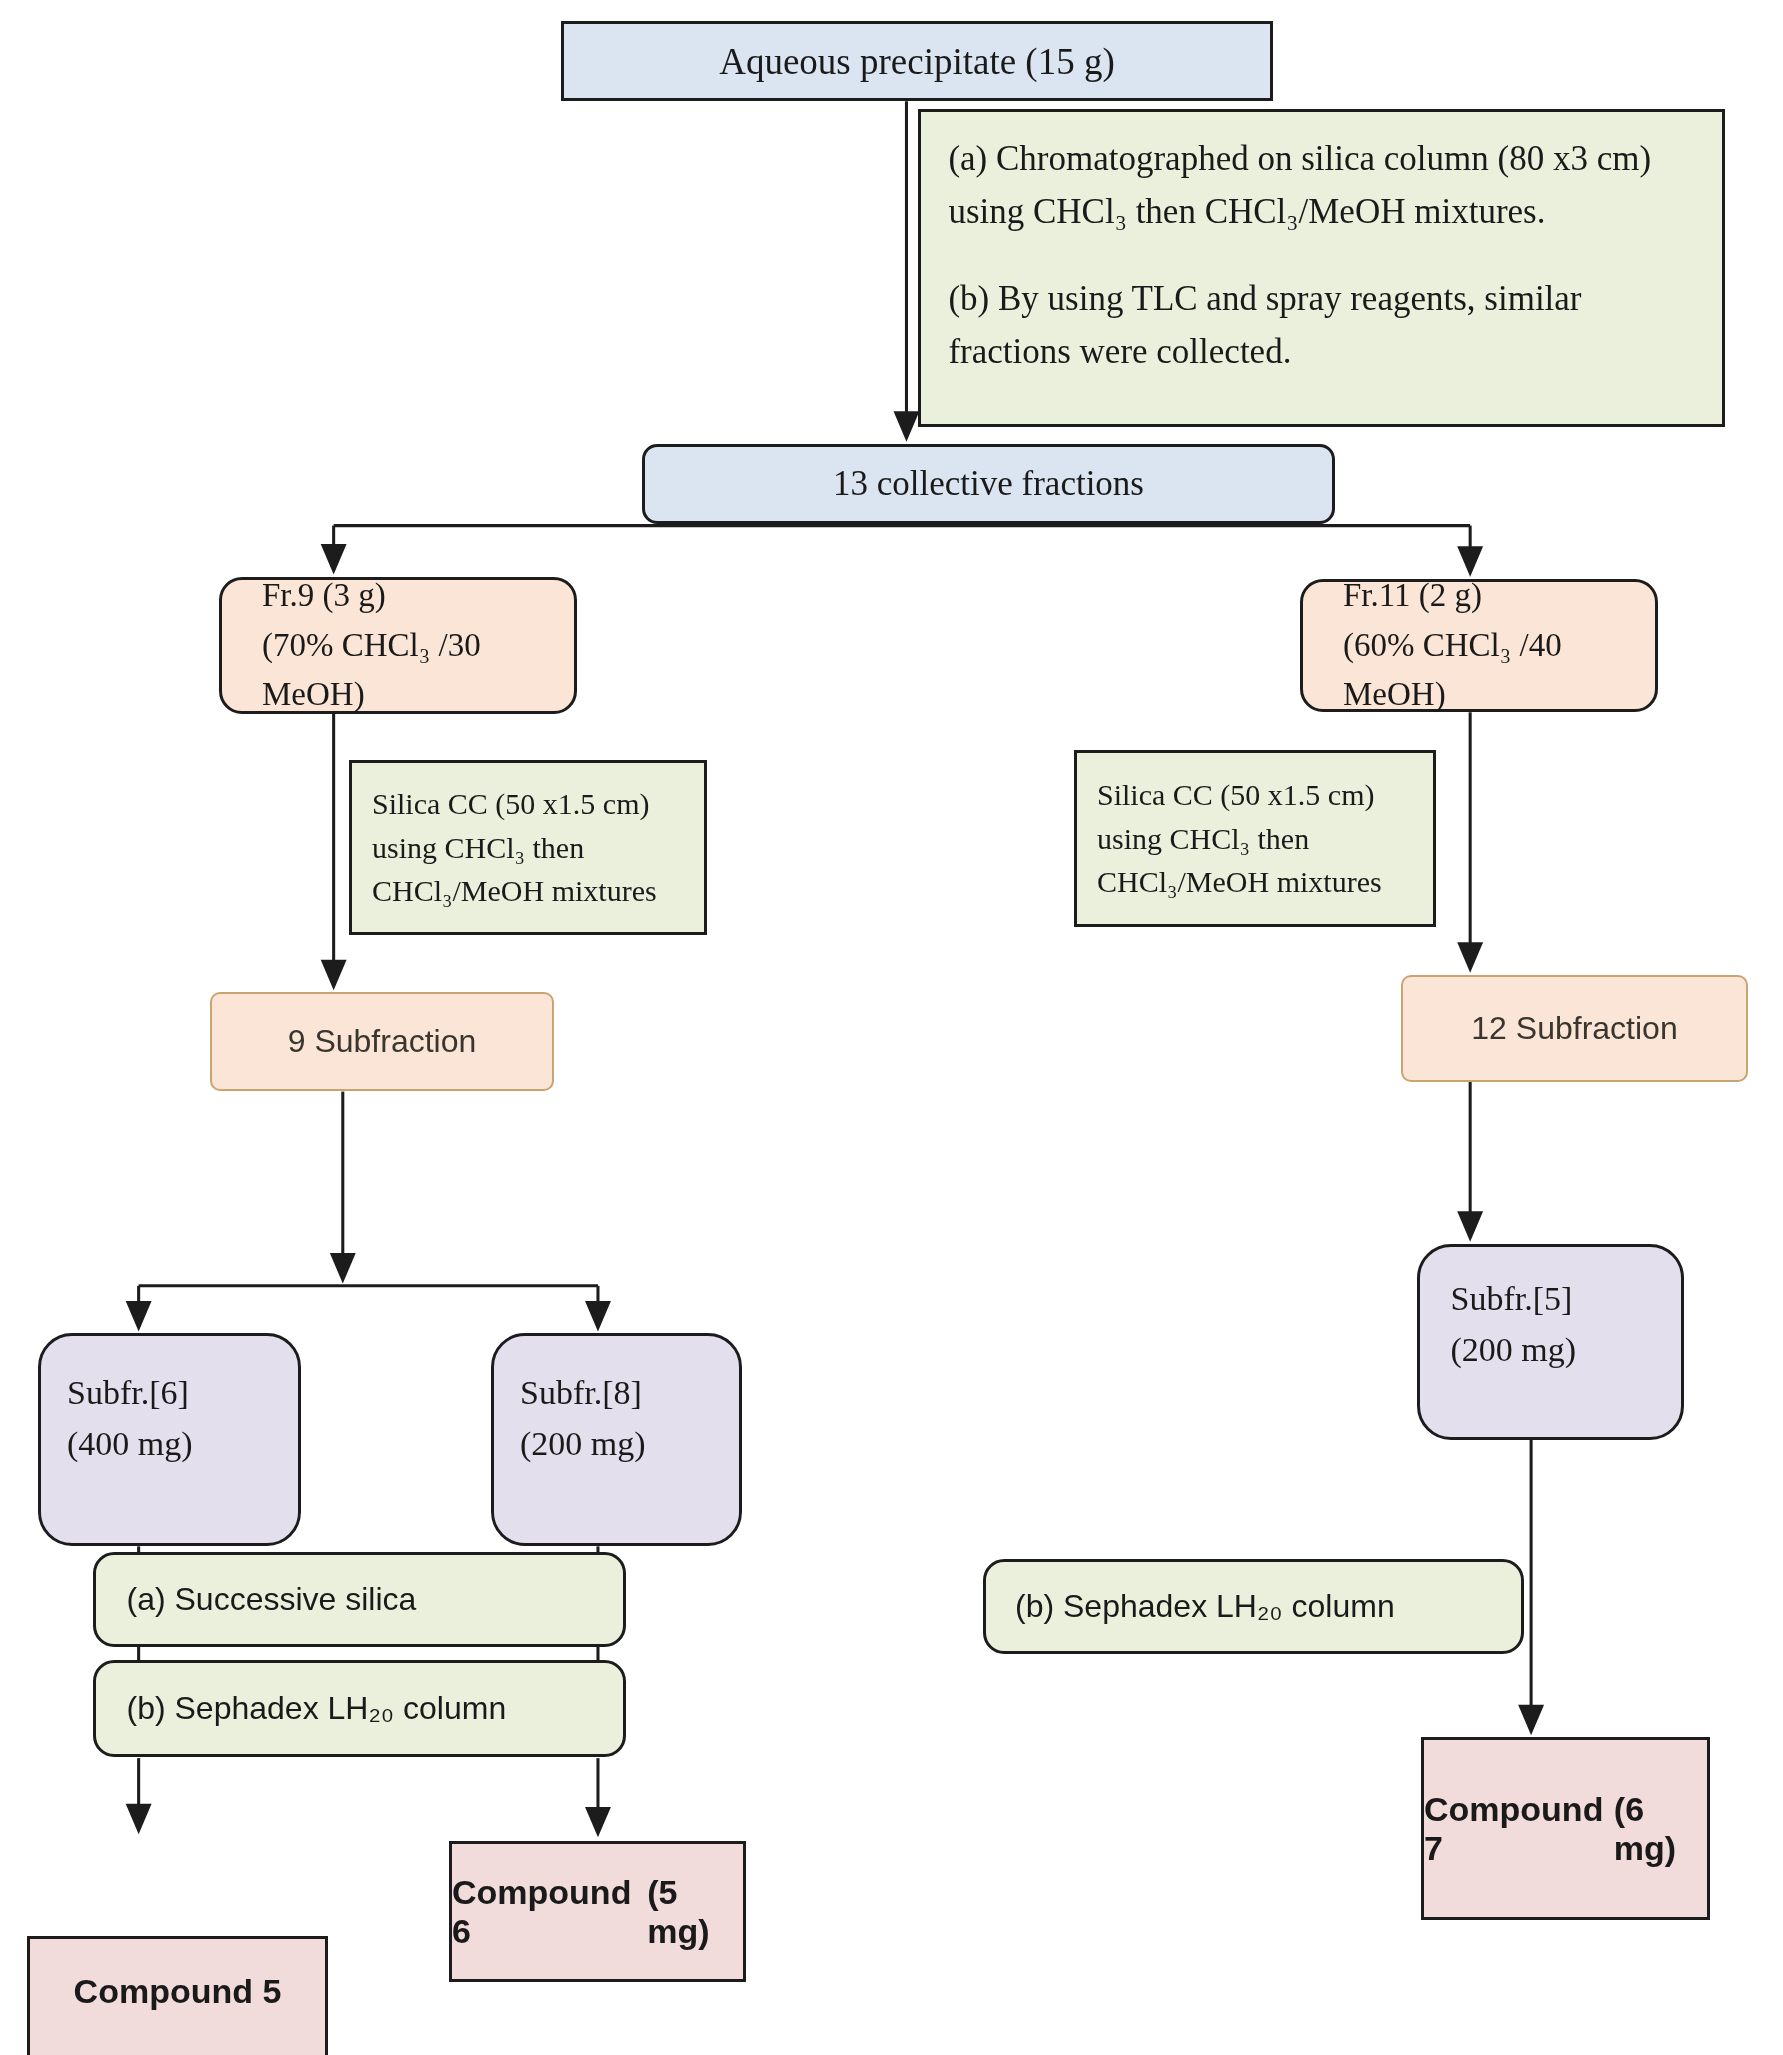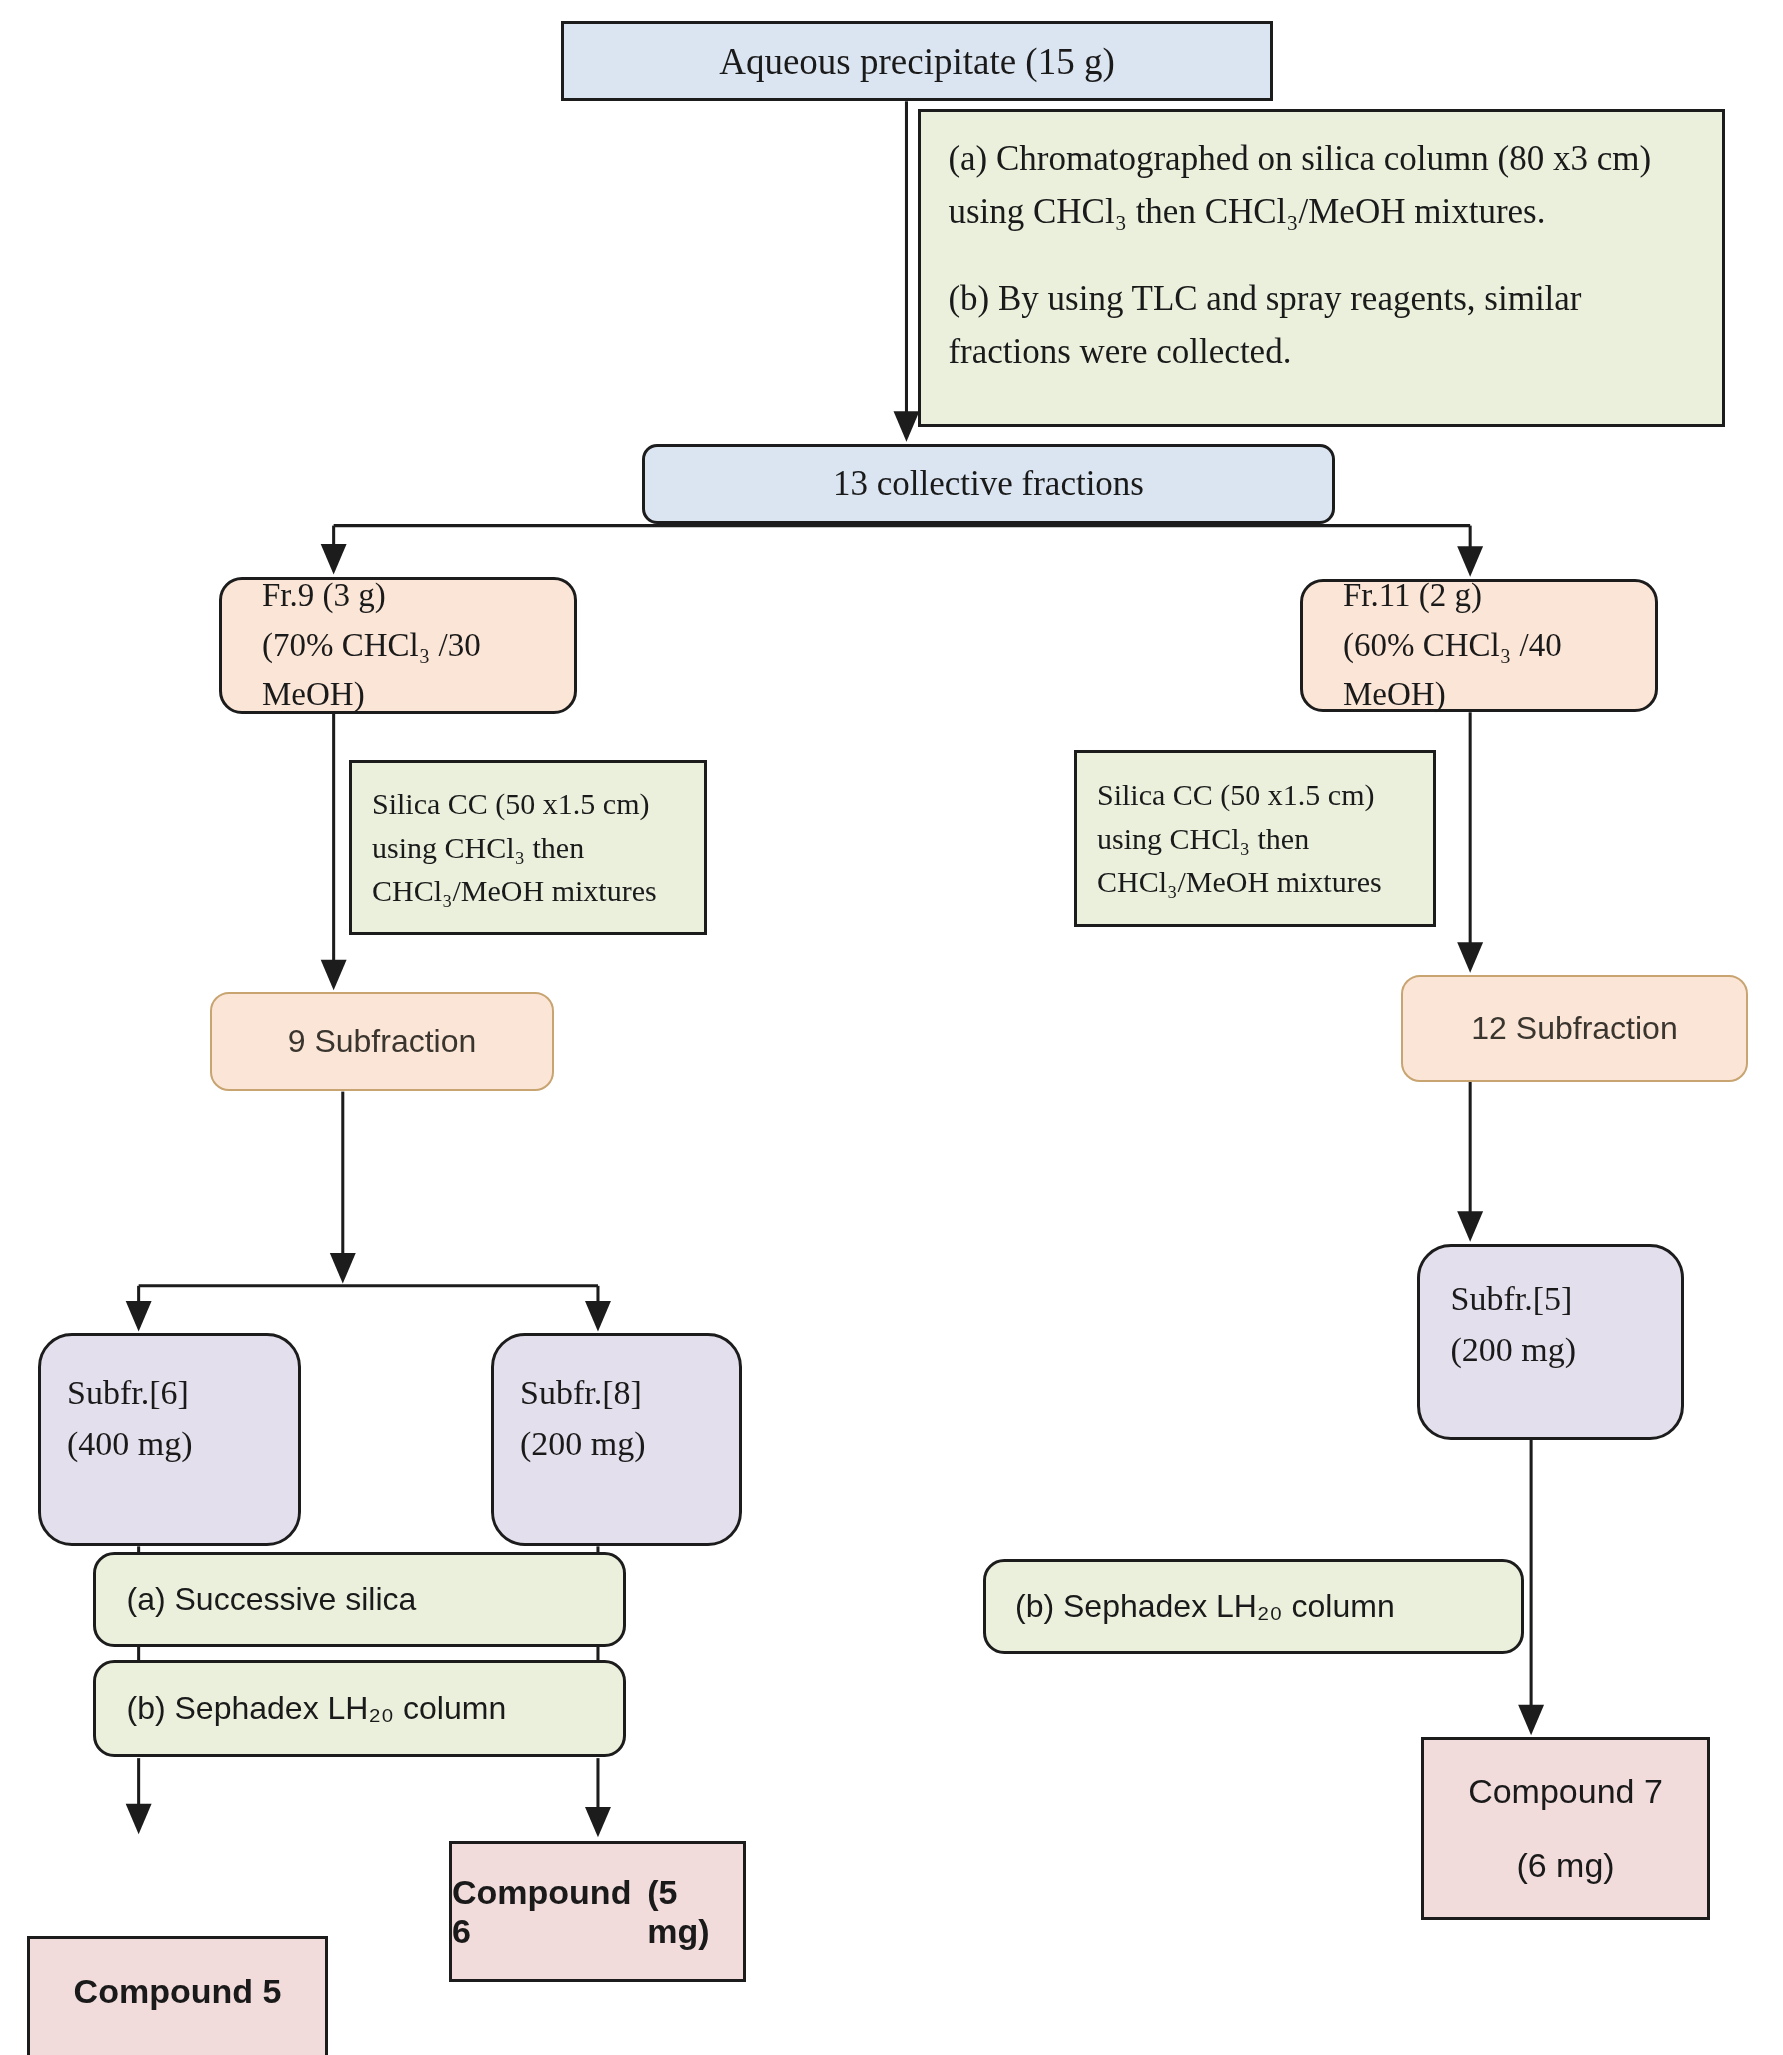--- a/index.html
+++ b/index.html
@@ -13,21 +13,21 @@
   .box{position:absolute;box-sizing:border-box;}
   .serif{font-family:"Liberation Serif", serif;}
   .sans{font-family:"Liberation Sans", sans-serif;}
   .center{display:flex;align-items:center;justify-content:center;text-align:right;margin-left:16px;}
   .vcenter{display:flex;flex-direction:column;justify-content:center;}
 
   .blue{background:#dbe5f1;border:3px solid #1c1c1c;}
   .green{background:#ebf0dd;border:3.8px solid #1c1c1c;}
   .green-round{background:#ebf0dd;border:3px solid #1c1c1c;border-radius:21.3px;}
   .peach{background:#fbe5d6;border:3px solid #1c1c1c;border-radius:23px;}
-  .peach-tan{background:#fbe5d6;border:2.3px solid #c8a471;border-radius:19px;color:#3a362f;}
+  .peach-tan{background:#fbe5d6;border:2.3px solid #c8a471;border-radius:10px;color:#3a362f;}
   .lav{background:#e4dfec;border:3px solid #1c1c1c;border-radius:34px;}
   .pink{background:#f2dbdb;border:3px solid #1c1c1c;}
 
   #connectors{position:absolute;left:0;top:0;width:1784px;height:2056px;}
   #connectors line{stroke:#1c1c1c;stroke-width:4;}
   #connectors polygon{fill:#1c1c1c;}
 
   .p-a{margin:0 0 35px 0;}
   .p-b{margin:0;}
 </style>
@@ -163,19 +163,19 @@
   <div class="box pink sans" style="left:27px;top:1936px;width:301px;height:190px;font-size:34px;font-weight:bold;display:flex;flex-direction:column;align-items:center;justify-content:space-around;padding:13.7px 0;">
     <div>Compound 5</div>
     <div>(9 mg)</div>
   </div>
 
   <div class="box pink sans" style="left:449px;top:1841px;width:297px;height:141px;font-size:34px;font-weight:bold;display:flex;flex-direction:row;align-items:center;justify-content:space-around;padding:10.7px 0;">
     <div>Compound 6</div>
     <div>(5 mg)</div>
   </div>
 
-  <div class="box pink sans" style="left:1421px;top:1737px;width:289px;height:183px;font-size:34px;font-weight:normal;display:flex;flex-direction:column;align-items:center;justify-content:space-around;padding:13.7px 0;">
+  <div class="box pink sans" style="left:1421px;top:1737px;width:289px;height:183px;font-size:34px;font-weight:bold;display:flex;flex-direction:row;align-items:center;justify-content:space-around;padding:13.7px 0;">
     <div>Compound 7</div>
     <div>(6 mg)</div>
   </div>
 
 </div>
 
 
 </body></html>

